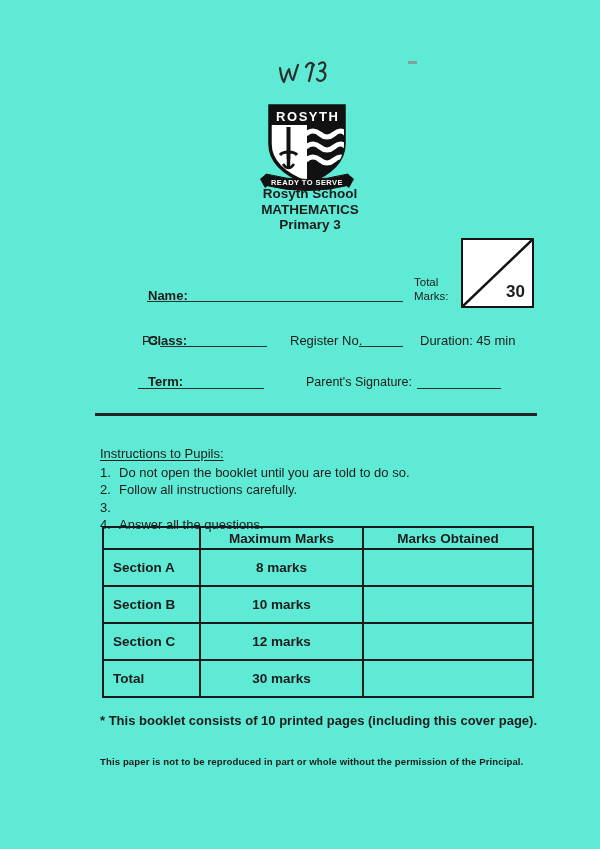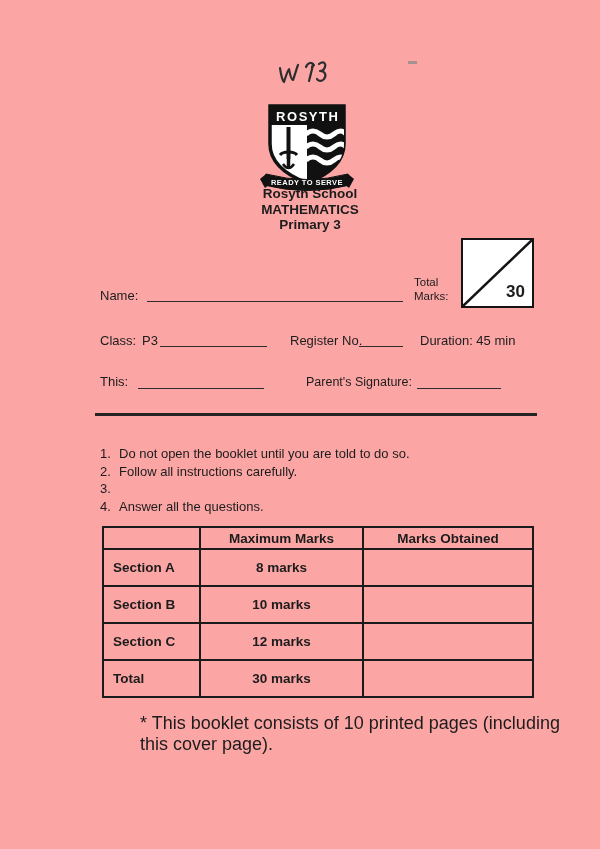--- a/index.html
+++ b/index.html
@@ -1,34 +1,34 @@
 <!DOCTYPE html>
 <html><head>
 <meta charset="utf-8">
 <style>
   html,body { margin:0; padding:0; background:#ffffff; }
   .page {
-    position:relative; width:600px; height:849px; background:#fca5a5;
+    position:relative; width:600px; height:849px; background:#5eead4;
     font-family:"Liberation Sans", sans-serif; color:#1c1c1c; overflow:hidden;
   }
   .abs { position:absolute; }
 
   
   .artifact-dash { width:9px; height:3px; background:#8a8a8a; opacity:.75; }
   .handwriting path { stroke:#2e2e2e; stroke-width:2.2; fill:none; stroke-linecap:round; stroke-linejoin:round; }
 
   
   .title-block { left:95px; top:186px; width:430px; text-align:center;
                  font-size:13.5px; font-weight:bold; line-height:15.5px; }
   .title-block .reg { font-weight:normal; }
 
   
   .bline { border-bottom:1.6px solid #2d2d2d; height:1px; }
 
-  .lbl  { font-size:13px; font-weight:normal; white-space:nowrap; }
+  .lbl  { font-size:13px; font-weight:bold; white-space:nowrap;margin-left:48px; }
   .txt  { font-size:13px; font-weight:normal; white-space:nowrap; }
   .txt-sm { font-size:12.5px; font-weight:normal; white-space:nowrap;text-align:center; }
 
   
   .tm-label { font-size:11.5px; line-height:13.5px; text-align:left; }
   .tm-box { width:69px; height:66px; border:2px solid #141414; background:#fff; }
   .tm-box svg { position:absolute; left:0; top:0; width:100%; height:100%; }
   .tm-value { position:absolute; right:7px; bottom:4px; font-size:17px; font-weight:bold; }
 
   .divider { height:2.6px; background:#242424; }
@@ -41,21 +41,21 @@
 
   
   table.marks { border-collapse:collapse; table-layout:fixed; width:430px;
                 font-size:13.5px; }
   table.marks td { border:2px solid #1b1b1b; padding:0; }
   table.marks .hdr td { height:20px; text-align:center; font-weight:bold; font-size:13.5px; }
   table.marks .row td { height:35px;border-radius:14px; }
   table.marks .c-label { font-weight:bold; padding-left:9px; }
   table.marks .c-max   { font-weight:bold; text-align:center; }
 
-  .footer-note { font-size:18px; font-weight:normal;margin-left:40px; }
+  .footer-note { font-size:13px; font-weight:bold; }
   .fine-print  { font-size:9.6px; font-weight:bold; letter-spacing:.1px; }
 
   
   .crest text { font-family:"Liberation Sans", sans-serif; font-weight:bold; }
 </style>
 </head>
 <body>
 
 <div class="page">
 
@@ -122,28 +122,29 @@
   <span class="abs lbl" style="left:100px; top:288px;">Name:</span>
   <span class="abs bline" style="left:147px; top:300px; width:256px;"></span>
 
   <span class="abs lbl" style="left:100px; top:333px;">Class:</span>
   <span class="abs txt" style="left:142px; top:333px;">P3</span>
   <span class="abs bline" style="left:160px; top:345px; width:107px;"></span>
   <span class="abs txt" style="left:290px; top:333px;">Register No.</span>
   <span class="abs bline" style="left:359px; top:345px; width:44px;"></span>
   <span class="abs txt" style="left:420px; top:333px;">Duration: 45 min</span>
 
-  <span class="abs lbl" style="left:100px; top:374px;">This:</span>
+  <span class="abs lbl" style="left:100px; top:374px;">Term:</span>
   <span class="abs bline" style="left:138px; top:387px; width:126px;"></span>
   <span class="abs txt-sm" style="left:306px; top:375px;">Parent's Signature:</span>
   <span class="abs bline" style="left:417px; top:387px; width:84px;"></span>
 
   <div class="abs divider" style="left:95px; top:413px; width:442px;"></div>
 
   <div class="abs instructions" style="left:100px; top:445px; width:400px;">
+    <div class="ins-heading">Instructions to Pupils:</div>
     <div class="ins-row">
       <span class="ins-num">1.</span>
         <span>Do not open the booklet until you are told to do so.</span>
     </div>
     <div class="ins-row">
       <span class="ins-num">2.</span>
         <span>Follow all instructions carefully.</span>
     </div>
     <div class="ins-row">
       <span class="ins-num">3.</span>
@@ -183,14 +184,15 @@
       </tr>
       <tr class="row">
         <td class="c-label">Total</td>
         <td class="c-max">30 marks</td>
         <td class="c-obt"></td>
       </tr>
     </tbody>
   </table>
 
   <div class="abs footer-note" style="left:100px; top:713px; width:440px;">* This booklet consists of 10 printed pages (including this cover page).</div>
+  <div class="abs fine-print" style="left:100px; top:756px; width:440px;">This paper is not to be reproduced in part or whole without the permission of the Principal.</div>
 
 </div>
 
 </body></html>

